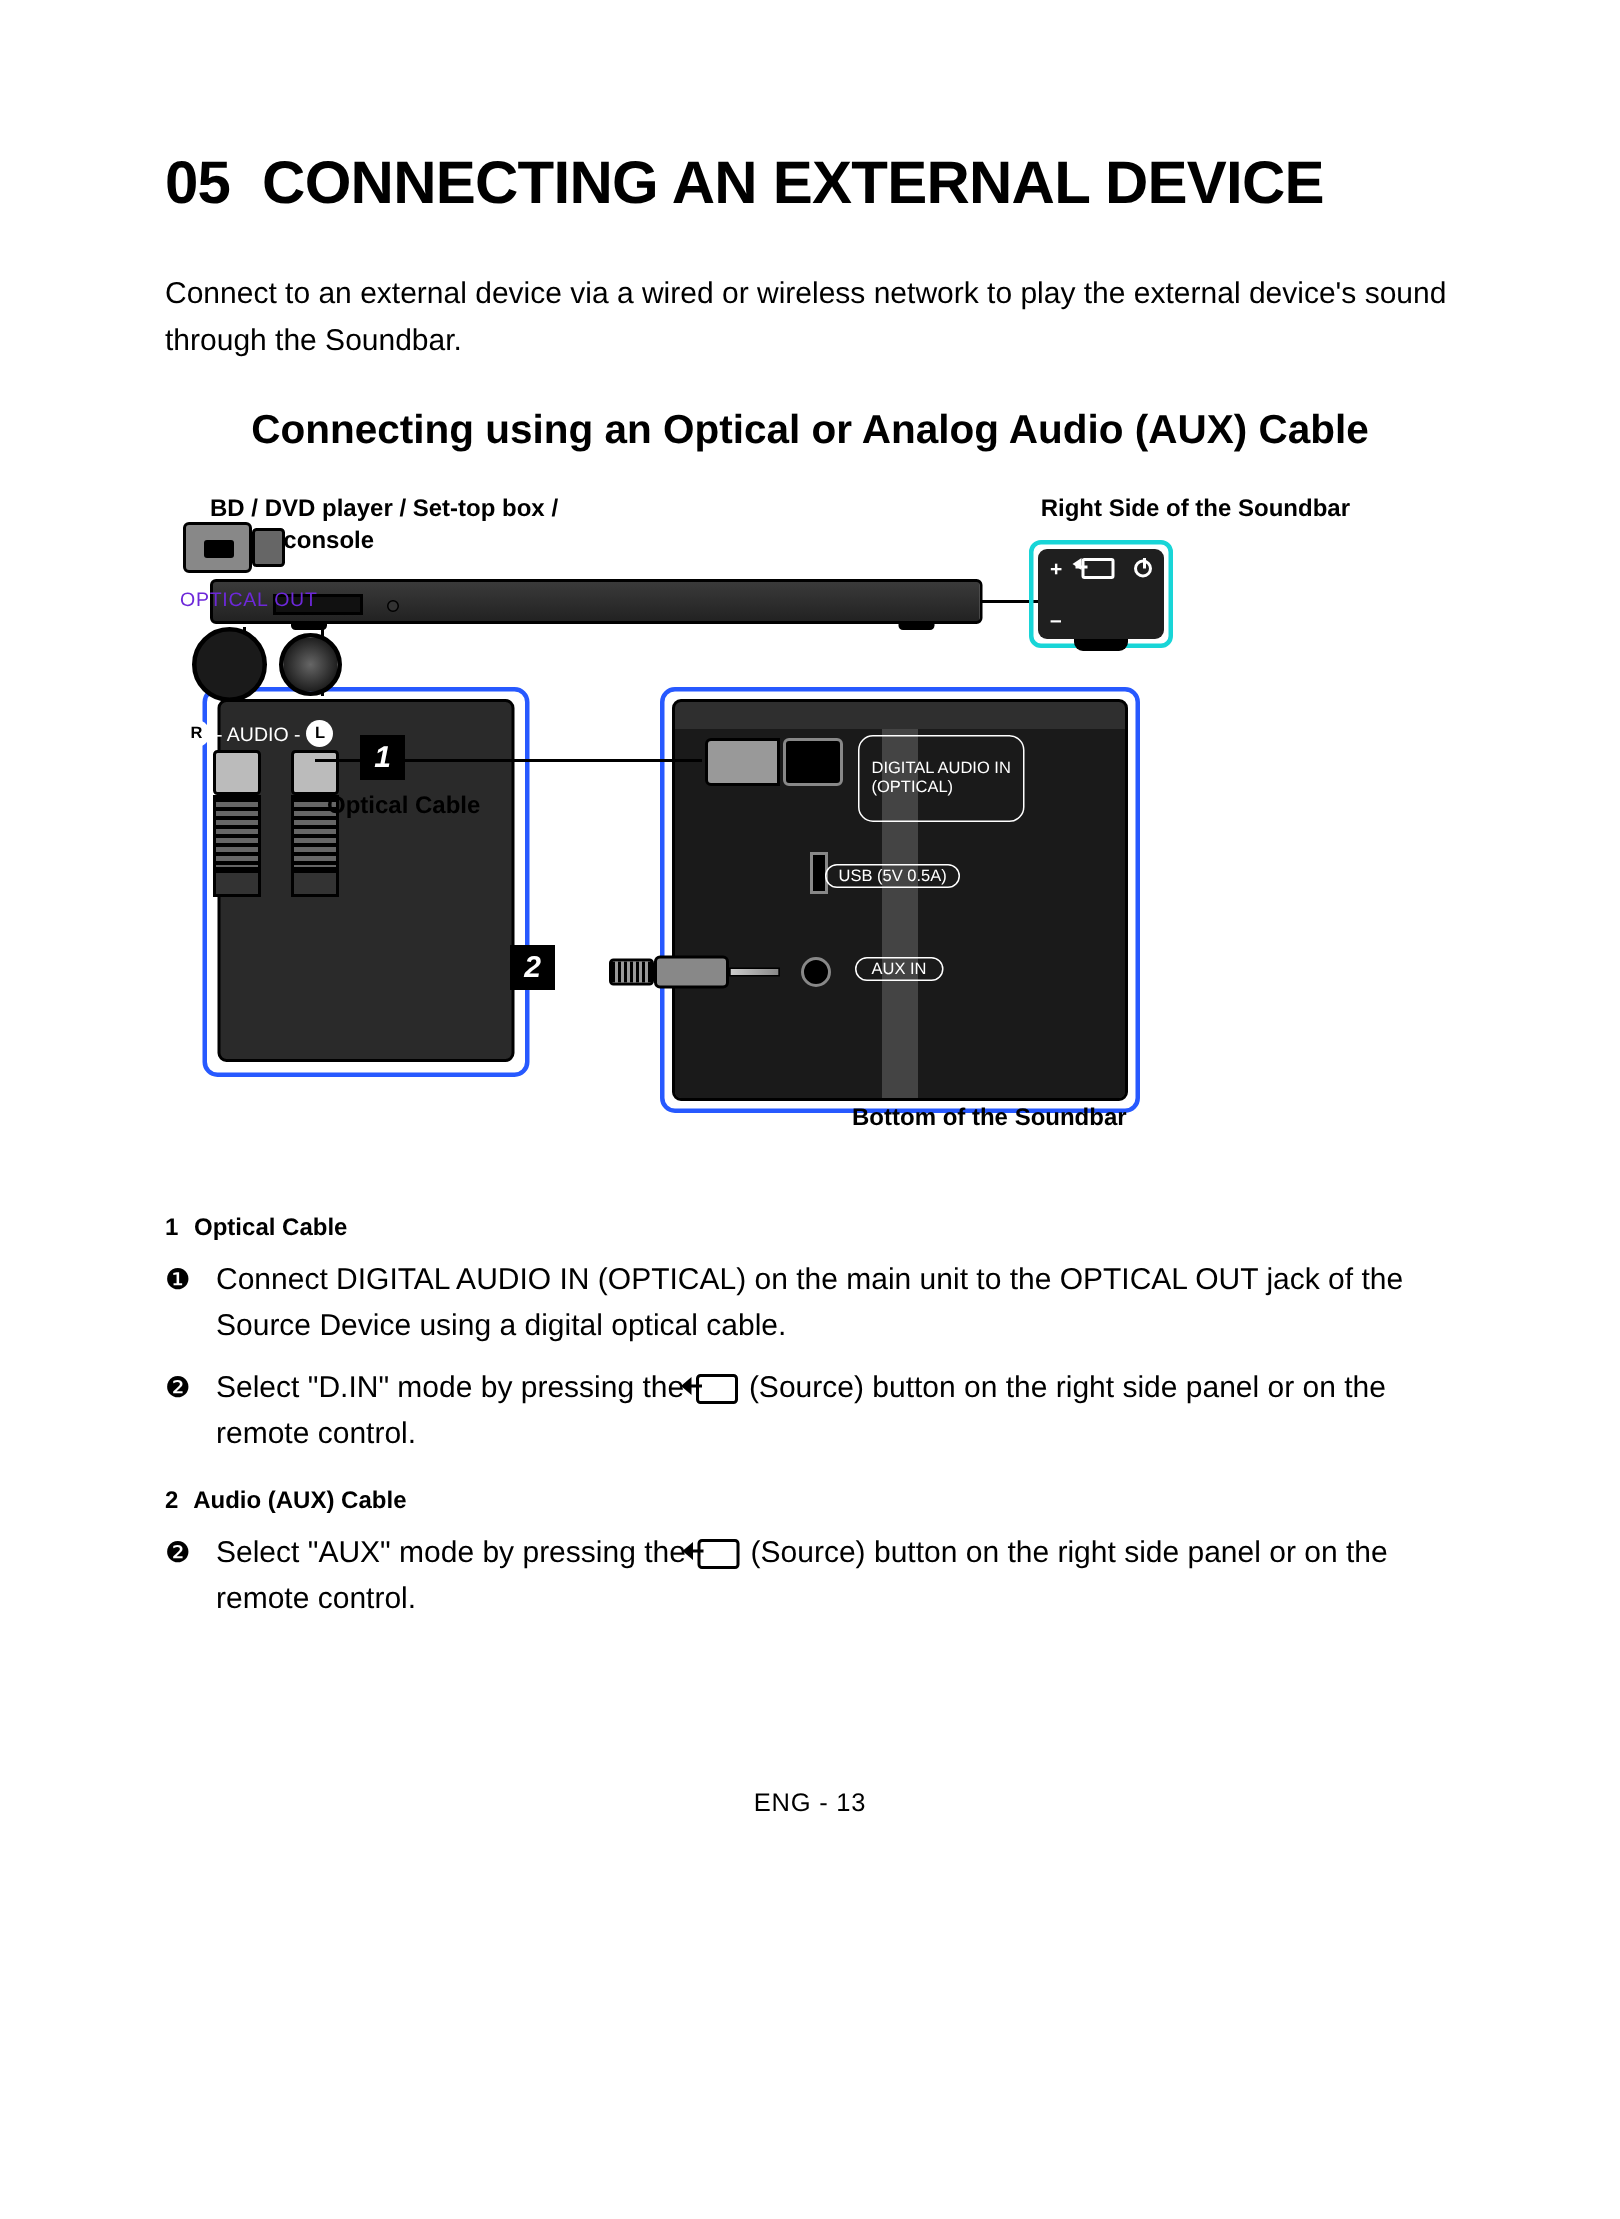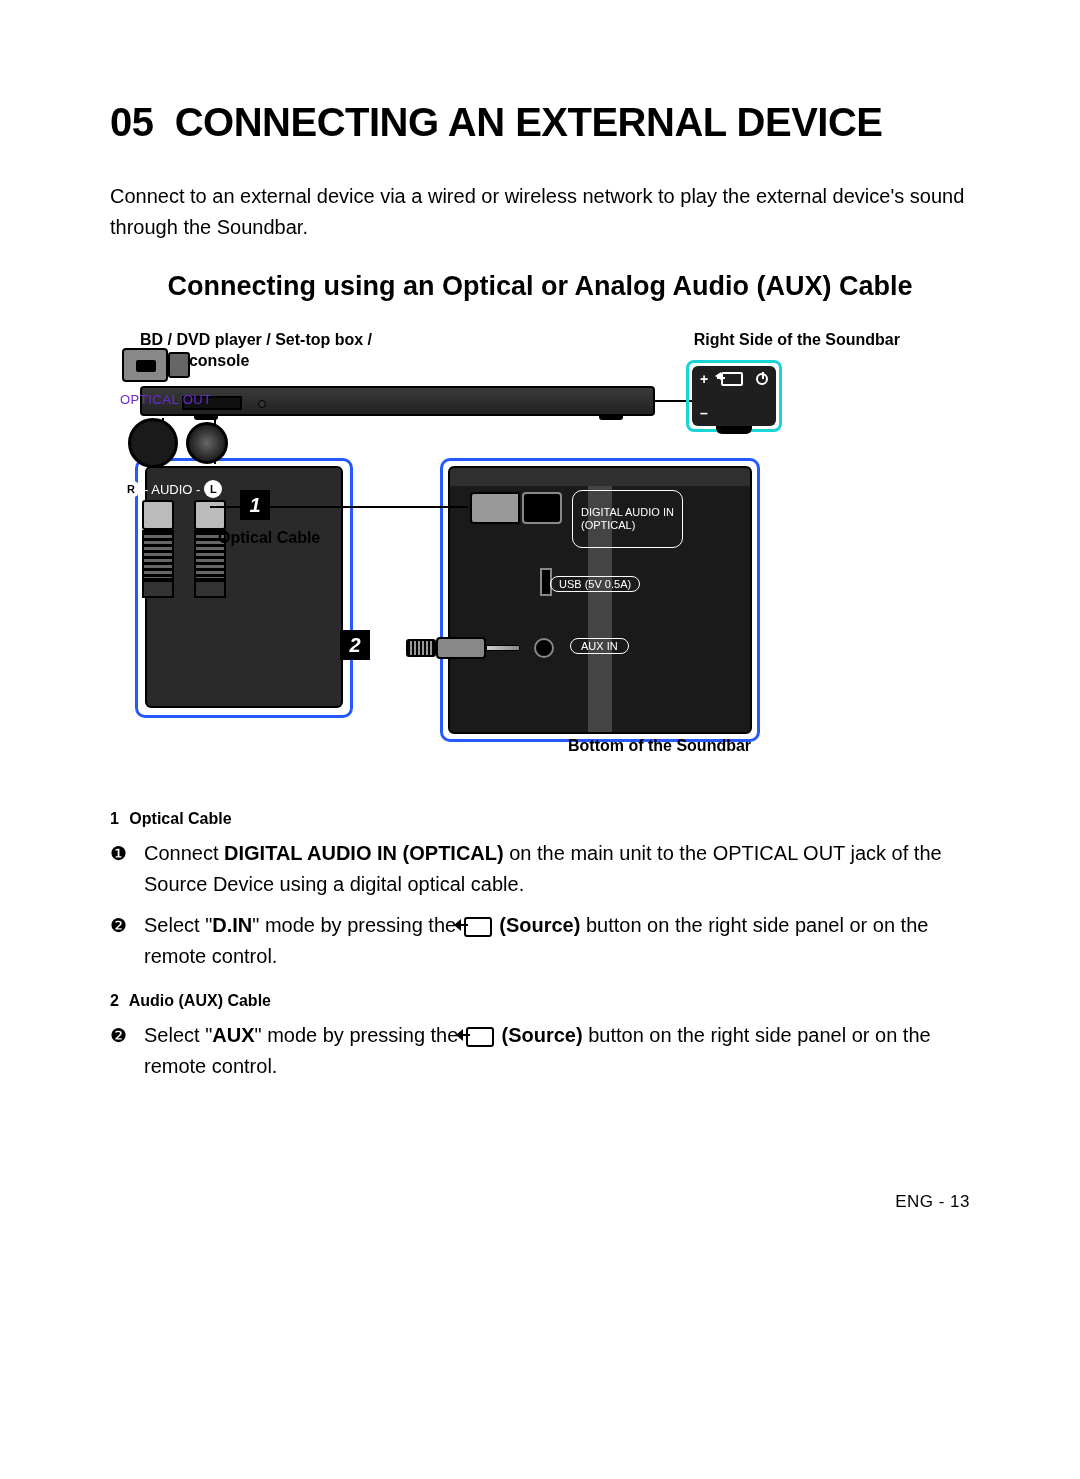--- a/index.html
+++ b/index.html
@@ -281,37 +281,37 @@
   ol.steps > li {
     position: relative;
     margin-bottom: 10px;
   }
   ol.steps > li::before {
     content: attr(data-marker);
     position: absolute;
     left: -34px; top: 1px;
     font-size: 19px;
   }
-  .b { font-weight: 700; }
+  .b { font-weight: 400; }
   .source-icon {
     display: inline-block; vertical-align: middle;
     width: 28px; height: 20px; border: 2px solid #000; border-radius: 3px;
     position: relative; margin: 0 2px;
   }
   .source-icon::before {
     content: ""; position: absolute; left: -8px; top: 5px; width: 10px; height: 2px; background: #000;
   }
   .source-icon::after {
     content: ""; position: absolute; left: -12px; top: 0;
     border-top: 6px solid transparent; border-bottom: 6px solid transparent;
     border-right: 7px solid #000;
   }
 
   .footer {
-    text-align: right;
+    text-align: center;
     font-size: 17px;
     margin-top: 110px;
     letter-spacing: .5px;
   }
 </style>
 </head>
 <body>
 
 <h1 class="h1">
   <span>05</span>&nbsp;

